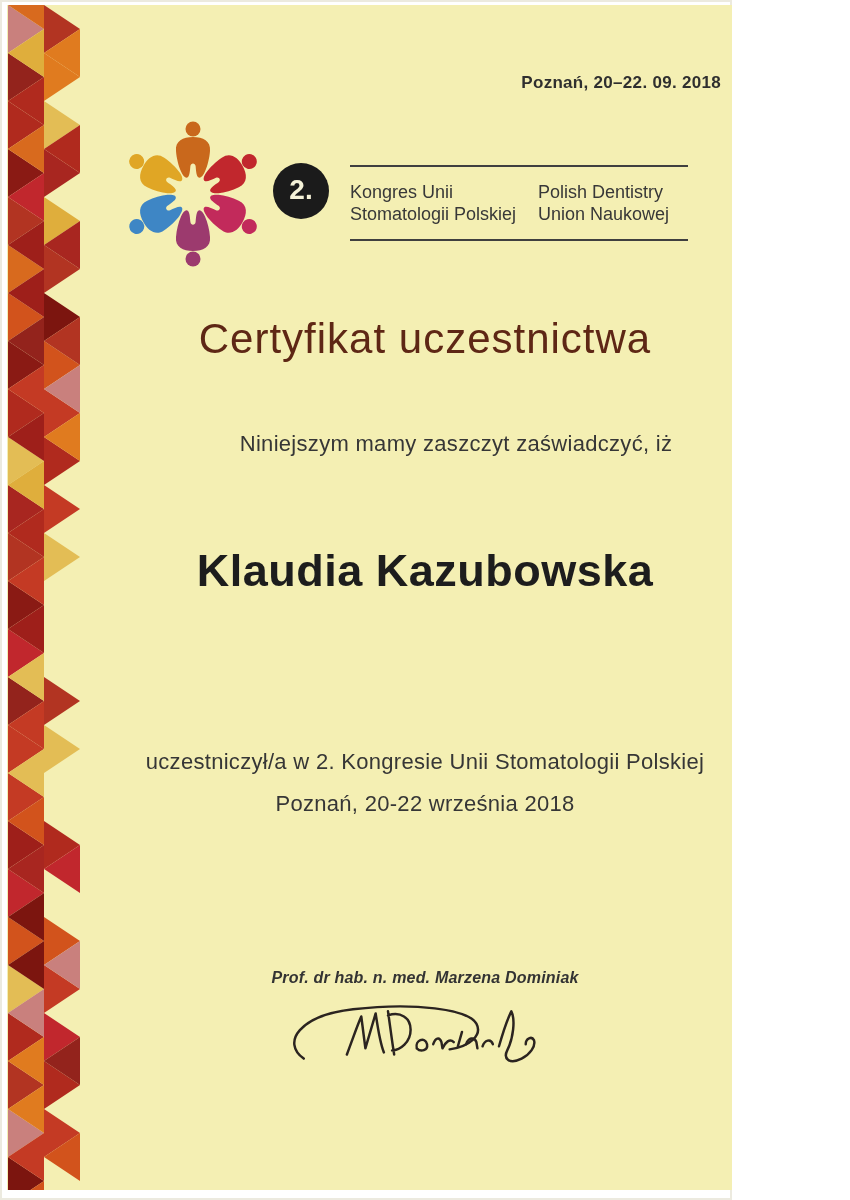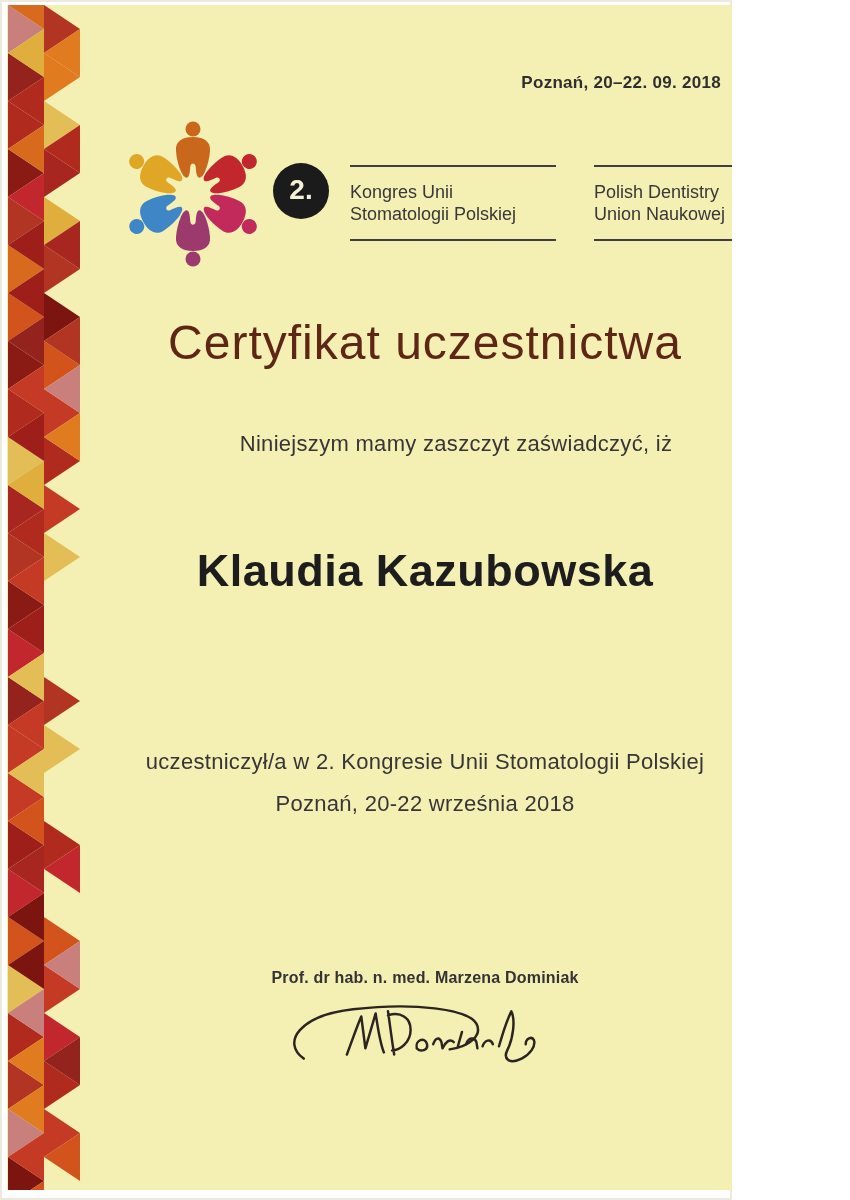--- a/index.html
+++ b/index.html
@@ -25,29 +25,29 @@
     border-radius:50%;display:flex;align-items:center;justify-content:center;
     font-weight:700;font-size:28px;padding-bottom:2px;box-sizing:border-box;
   }
   .hdr-block{
     position:absolute;top:160px;height:72px;
     border-top:2px solid #3f3f3f;border-bottom:2px solid #3f3f3f;
     display:flex;flex-direction:column;justify-content:center;
     font-size:18px;font-weight:400;color:#383838;line-height:22px;
   }
   .hdr-pl{left:343px;width:206px;}
-  .hdr-en{left:587px;width:150px;}
+  .hdr-en{left:531px;width:150px;}
   .center-line{position:absolute;left:0;width:836px;text-align:center;}
-  .cert-title{top:310px;font-size:48px;font-weight:400;letter-spacing:1px;color:#5e2715;}
+  .cert-title{top:310px;font-size:42px;font-weight:400;letter-spacing:1px;color:#5e2715;}
   .intro{top:426px;font-size:22px;color:#363636;letter-spacing:.3px;padding-left:31px;}
   .name{top:540px;font-size:45px;font-weight:700;color:#1d1d1d;letter-spacing:.5px;}
   .body-line{font-size:22px;color:#363636;letter-spacing:.3px;}
   .part-line{top:744px;}
   .event-date{top:786px;}
-  .signer{top:964px;font-size:16px;font-weight:700;color:#333333;letter-spacing:.2px;}
+  .signer{top:964px;font-size:16px;font-weight:700;color:#333333;letter-spacing:.2px;font-style:italic;}
   .sig-wrap{position:absolute;left:273px;top:994px;width:290px;height:74px;}
   .roles{top:1066px;font-size:16px;font-weight:600;color:#343434;line-height:24px;letter-spacing:.2px;}
 </style>
 </head>
 <body>
 
 <div class="page">
   <div class="sheet" style="background: rgb(244, 239, 179);">
 
     <svg class="strip strip-left" viewBox="0 0 72 1185" preserveAspectRatio="none">

